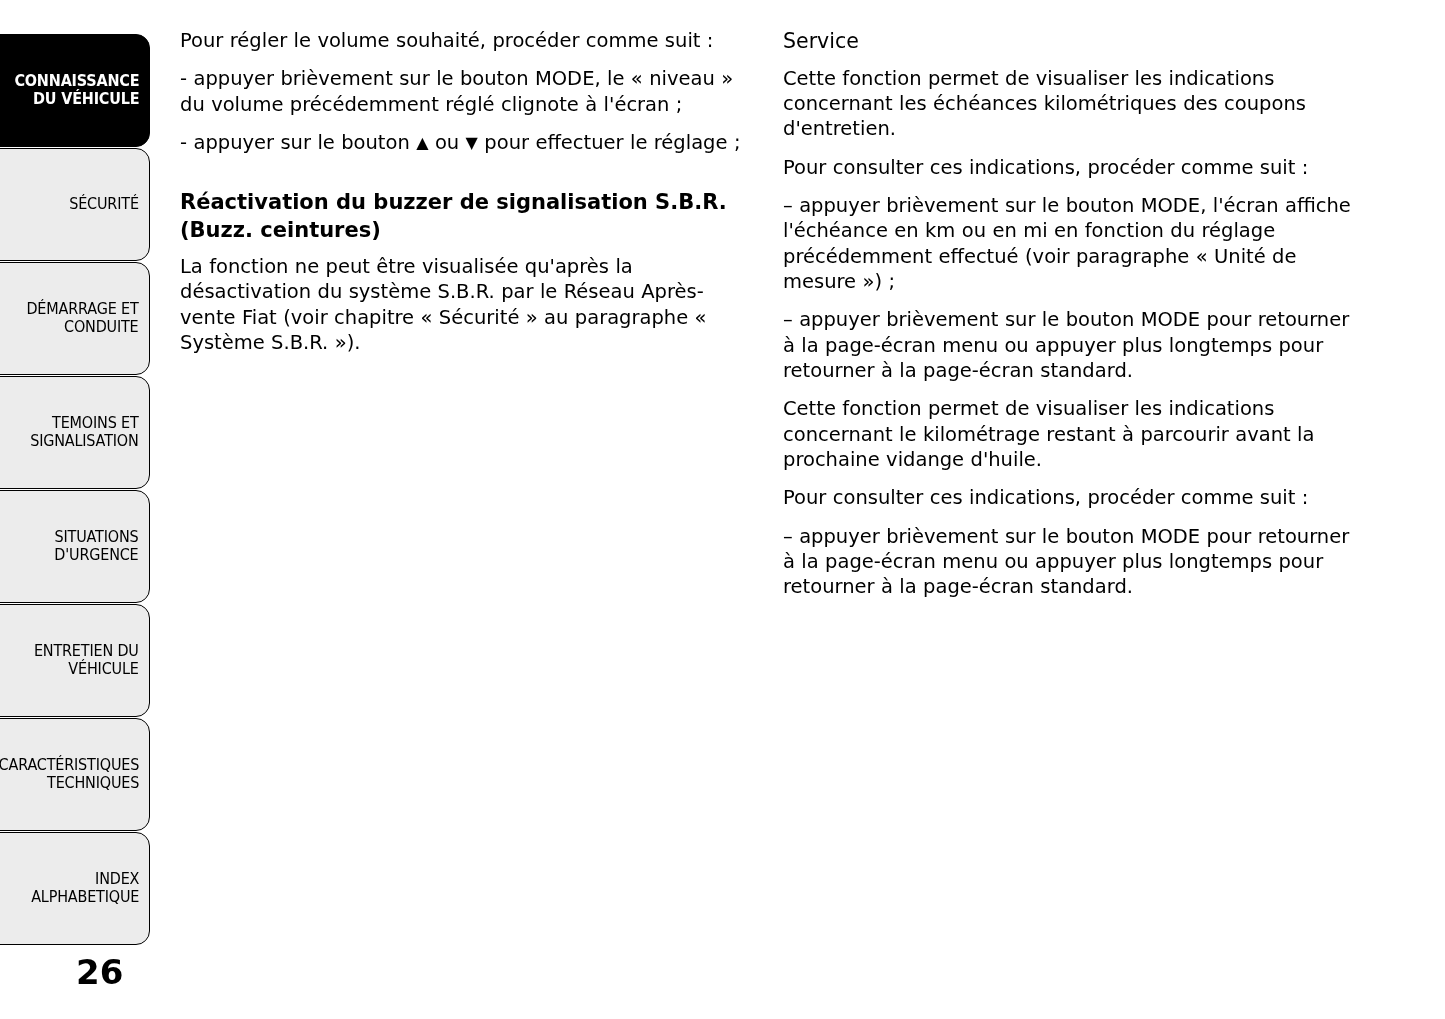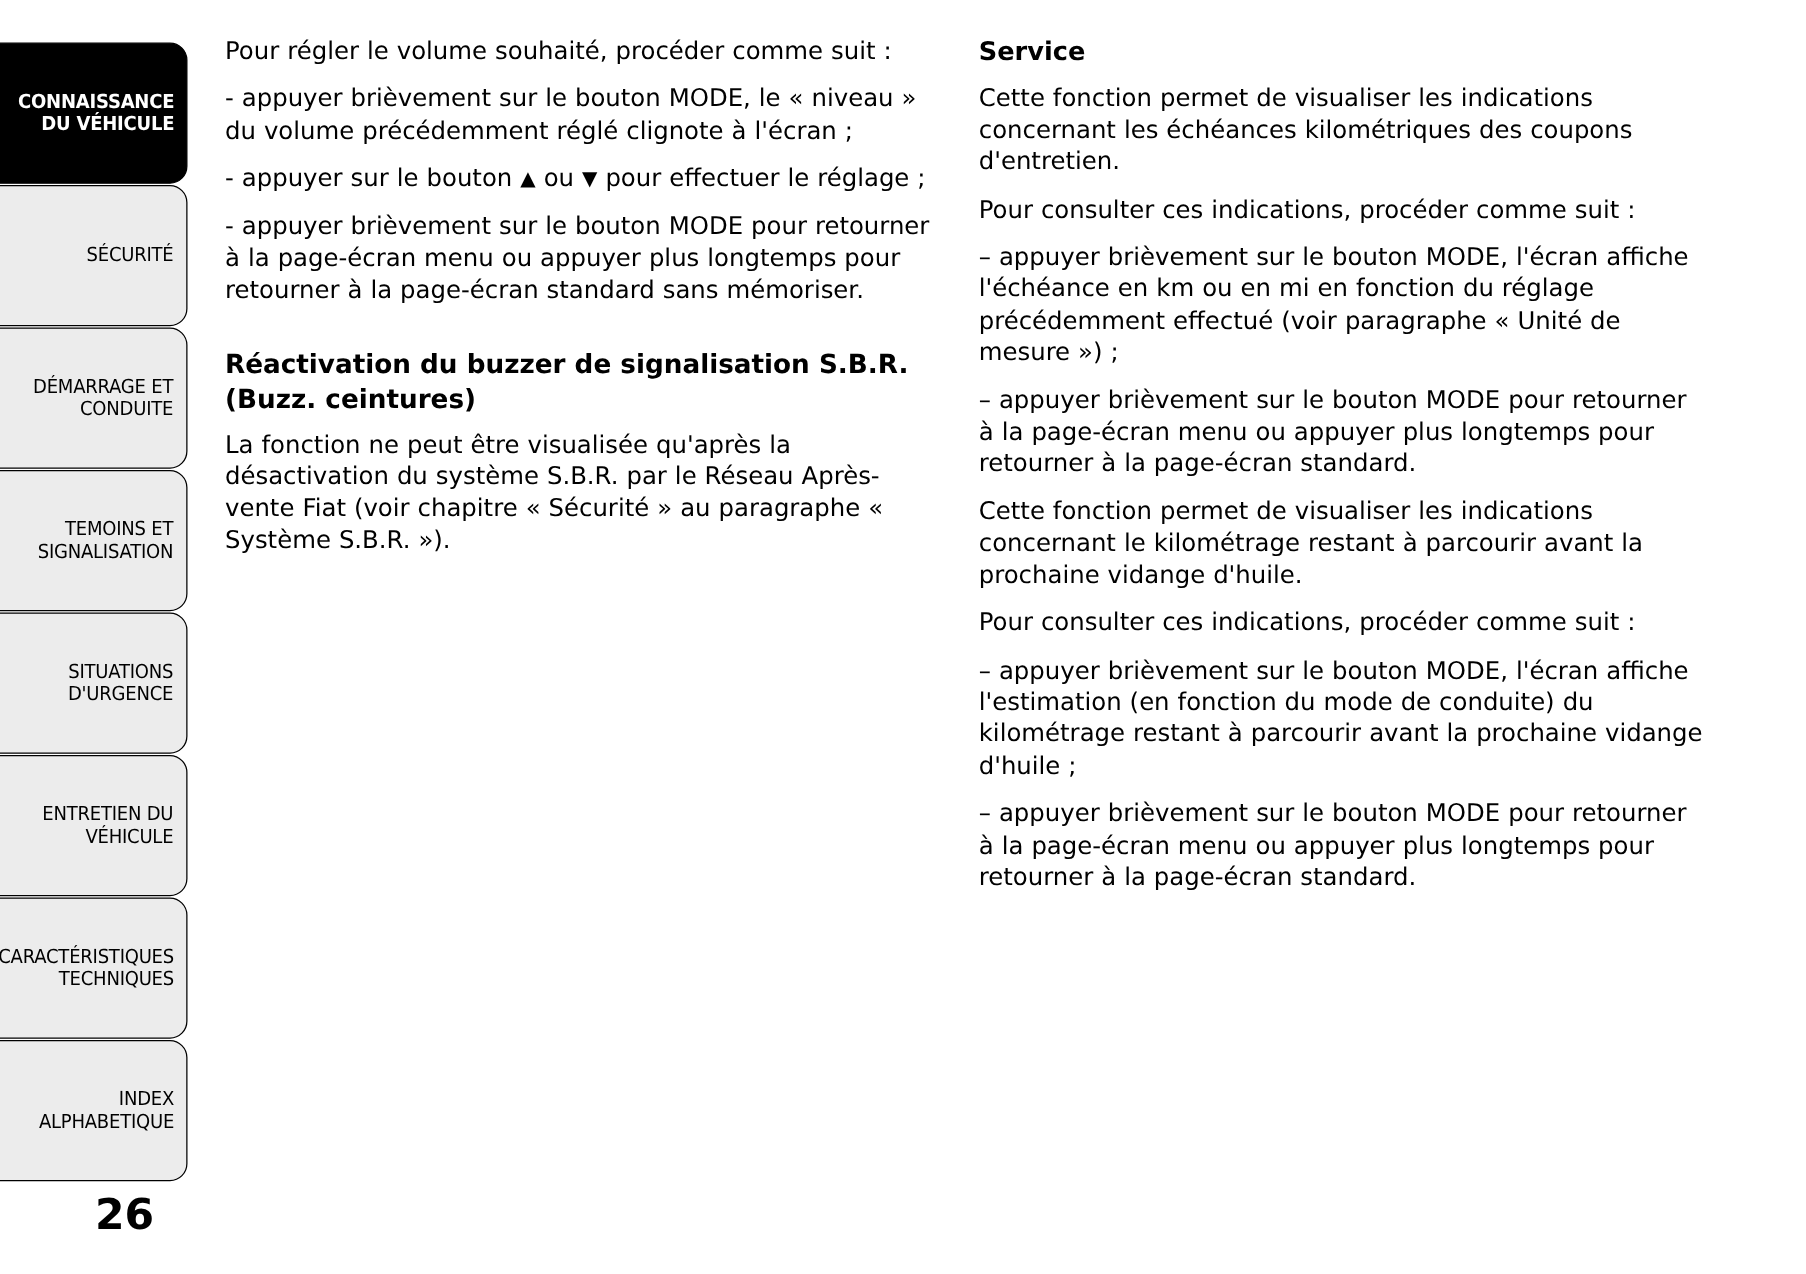--- a/index.html
+++ b/index.html
@@ -92,21 +92,21 @@
   }
   .heading-bold {
     font-size: 21px;
     line-height: 1.30;
     font-weight: 700;
     margin: 34px 0 10px 0;
   }
   .heading-section {
     font-size: 20.5px;
     line-height: 1.30;
-    font-weight: 700;
+    font-weight: 400;
     margin: 0 0 11px 0;
   }
   .heading-italic {
     font-size: 19.5px;
     line-height: 1.30;
     font-style: italic;
     margin: 0 0 11px 0;
   }
   .arrow { font-size: 16px; vertical-align: 1px; }
 </style>
@@ -159,21 +159,20 @@
 <div id="page-number">26</div>
 
 <div class="column" id="col-left">
 
   <p class="para">Pour régler le volume souhaité, procéder comme suit :</p>
 
   <p class="para">- appuyer brièvement sur le bouton MODE, le « niveau » du volume précédemment réglé clignote à l'écran ;</p>
 
   <p class="para"><span>- appuyer sur le bouton </span><span class="arrow">▲</span><span> ou </span><span class="arrow">▼</span><span> pour effectuer le réglage ;</span></p>
 
-  <p class="para">- appuyer brièvement sur le bouton MODE pour retourner à la page-écran menu ou appuyer plus longtemps pour retourner à la page-écran standard sans mémoriser.</p>
 
   <p class="heading-bold">Réactivation du buzzer de signalisation S.B.R. (Buzz. ceintures)</p>
 
   <p class="para">La fonction ne peut être visualisée qu'après la désactivation du système S.B.R. par le Réseau Après-vente Fiat (voir chapitre « Sécurité » au paragraphe « Système S.B.R. »).</p>
 
 </div>
 
 <div class="column" id="col-right">
 
   <p class="heading-section">Service</p>
@@ -185,17 +184,16 @@
 
   <p class="para">– appuyer brièvement sur le bouton MODE, l'écran affiche l'échéance en km ou en mi en fonction du réglage précédemment effectué (voir paragraphe « Unité de mesure ») ;</p>
 
   <p class="para">– appuyer brièvement sur le bouton MODE pour retourner à la page-écran menu ou appuyer plus longtemps pour retourner à la page-écran standard.</p>
 
 
   <p class="para">Cette fonction permet de visualiser les indications concernant le kilométrage restant à parcourir avant la prochaine vidange d'huile.</p>
 
   <p class="para">Pour consulter ces indications, procéder comme suit :</p>
 
-  <p class="para">– appuyer brièvement sur le bouton MODE, l'écran affiche l'estimation (en fonction du mode de conduite) du kilométrage restant à parcourir avant la prochaine vidange d'huile ;</p>
 
   <p class="para">– appuyer brièvement sur le bouton MODE pour retourner à la page-écran menu ou appuyer plus longtemps pour retourner à la page-écran standard.</p>
 
 </div>
 
 </body></html>

